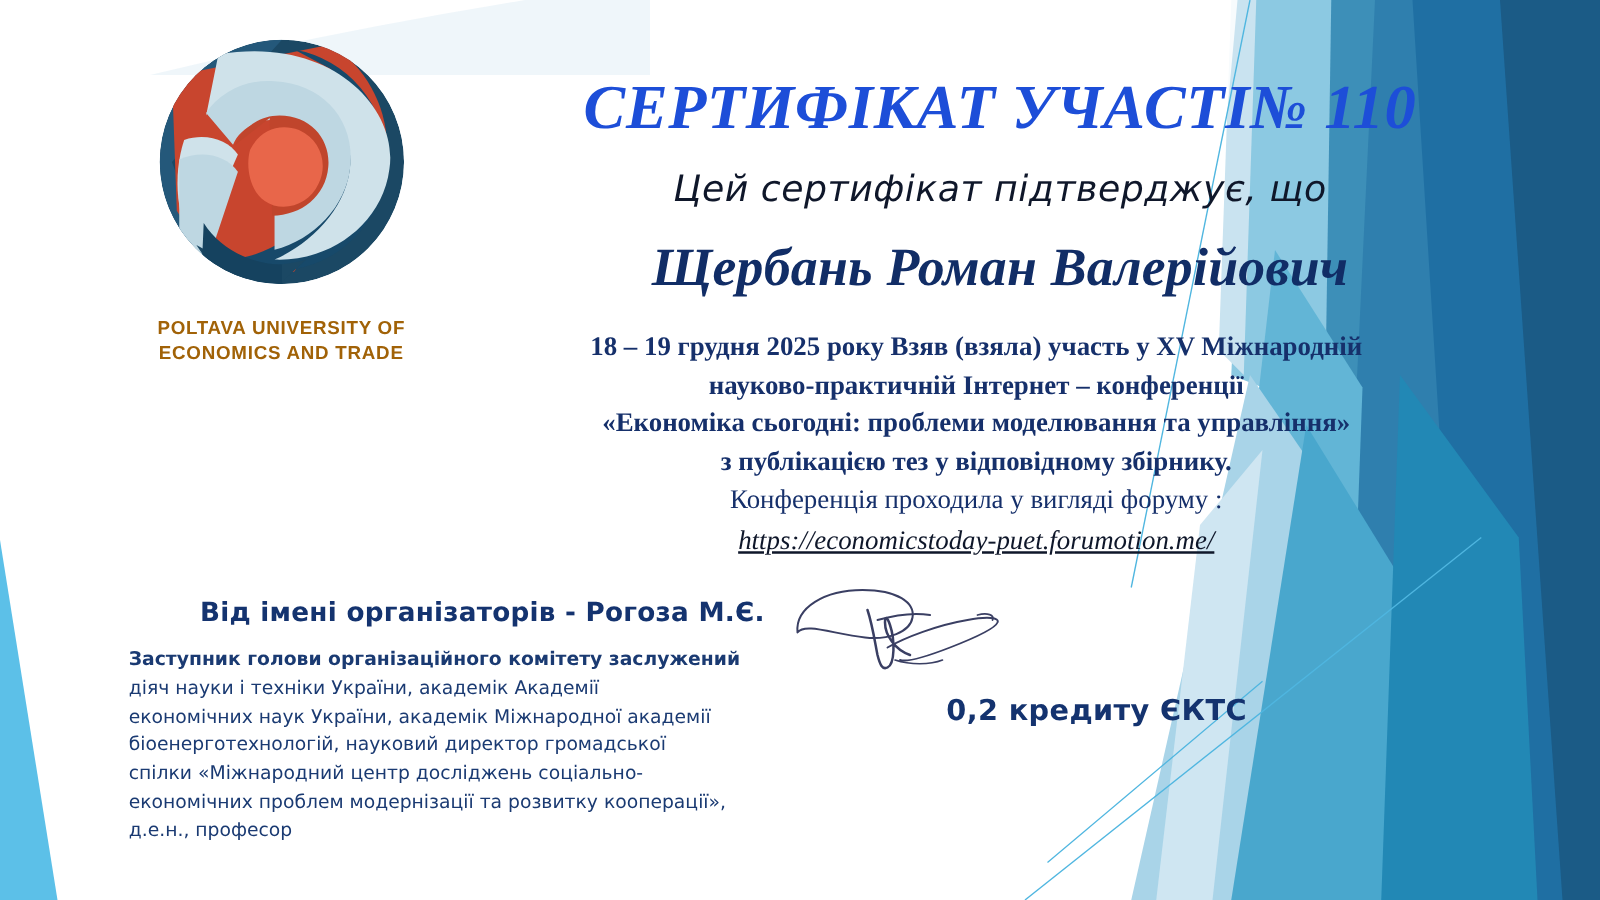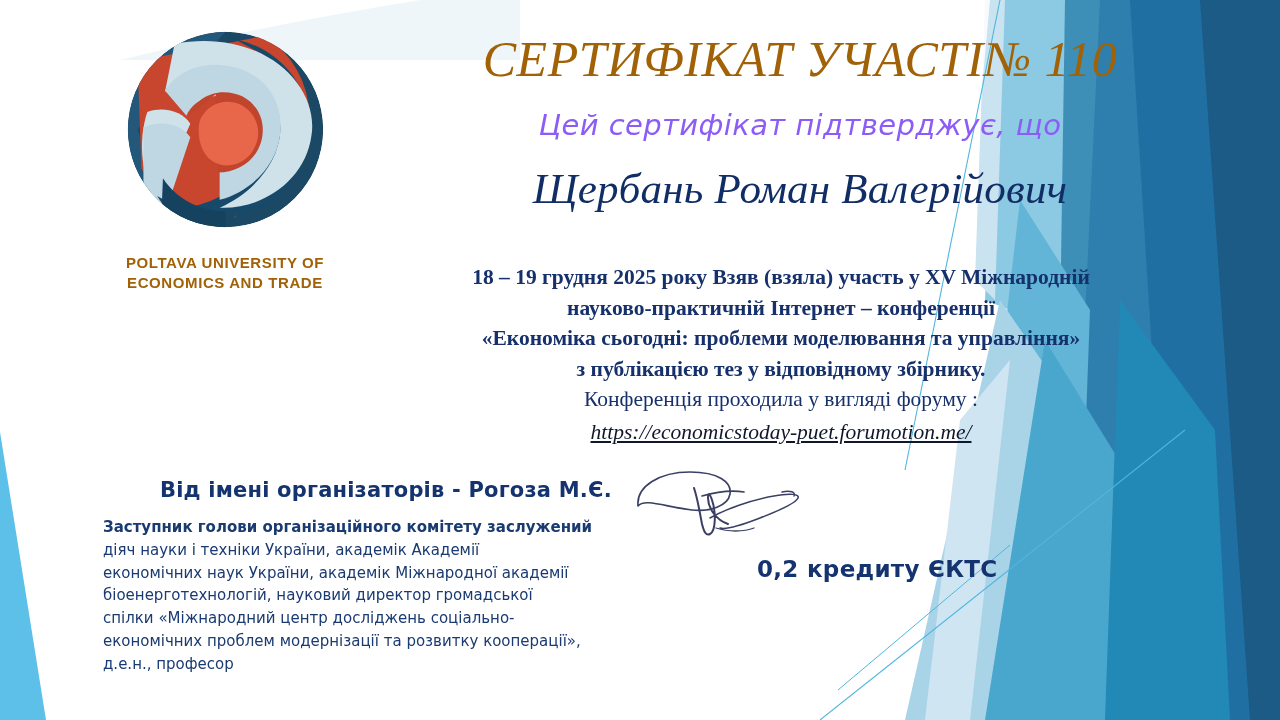--- a/index.html
+++ b/index.html
@@ -49,45 +49,46 @@
 
   
   #head-area {
     position: absolute;
     left: 400px;
     top: 34px;
     width: 800px;
     text-align: center;
   }
   #cert-title {
-    color: #a16207;
-    font-family: "Liberation Serif", serif;
-    font-weight: normal;
+    color: #1d4ed8;
+    font-family: "Liberation Serif", serif;
+    font-weight: bold;
     font-style: italic;
     font-size: 50px;
     line-height: 1.0;
     letter-spacing: 0.5px;
     white-space: nowrap;
+    margin-top: 26px;
   }
   #cert-title .num {
     font-family: "Liberation Serif", serif;
   }
   #cert-subtitle {
     margin-top: 24px;
-    color: #8b5cf6;
+    color: #0f172a;
     font-family: "DejaVu Sans", sans-serif;
     font-style: italic;
     font-size: 29px;
     letter-spacing: 0.4px;
   }
   #recipient-name {
     margin-top: 22px;
     color: #112d66;
     font-family: "Liberation Serif", serif;
-    font-weight: normal;
+    font-weight: bold;
     font-style: italic;
     font-size: 43px;
     letter-spacing: 0.2px;
     white-space: nowrap;
   }
 
   
   #body-block {
     position: absolute;
     left: 396px;

